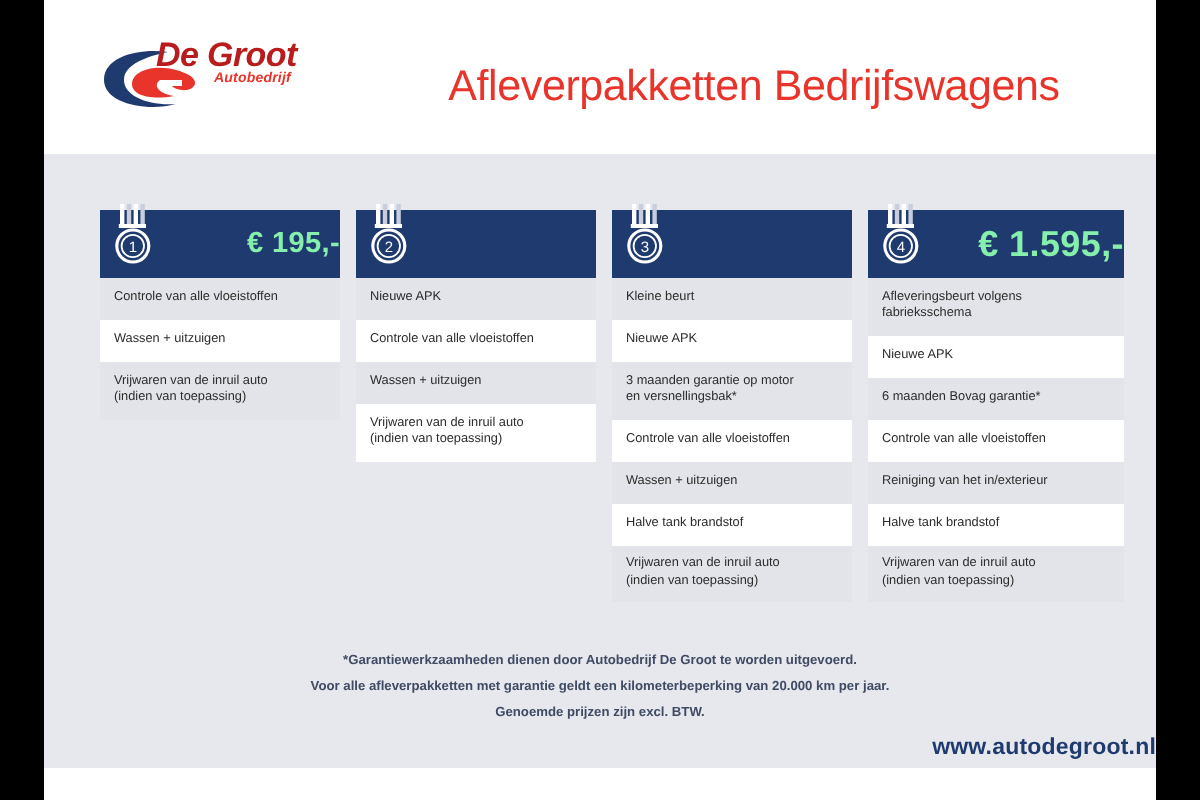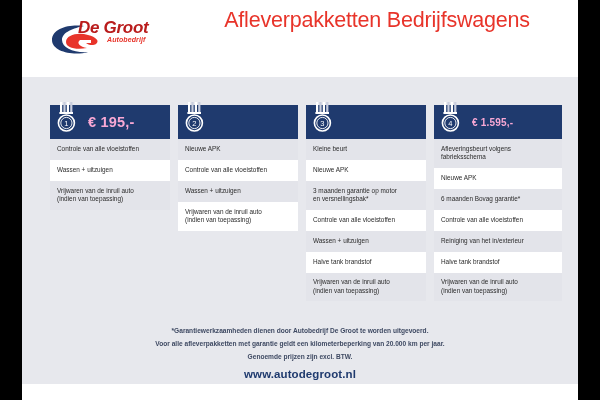--- a/index.html
+++ b/index.html
@@ -34,21 +34,21 @@
   .logo {
     position: absolute;
     left: 22px;
     top: 18px;
     width: 128px;
     height: 44px;
   }
   .header-title {
     position: absolute;
     left: 160px;
-    top: 8px;
+    top: 31px;
     width: 390px;
     text-align: center;
     color: #e8342a;
     font-size: 21.5px;
     font-weight: 400;
     letter-spacing: -0.2px;
     white-space: nowrap;
   }
   
   .body-bg {
@@ -86,30 +86,30 @@
   }
   .medal {
     position: absolute;
     left: 6px;
     top: -3px;
     width: 22px;
     height: 32px;
   }
   .price {
     width: 100%;
-    text-align: left;
-    padding-left: 38px;
+    text-align: right;
+    padding-left: 22px;
     box-sizing: border-box;
-    color: #f9a8d4;
+    color: #86efac;
     font-size: 14.5px;
     font-weight: bold;
     letter-spacing: 0.2px;
     white-space: nowrap;
   }
-  .card-4 .price { font-size: 10px; }
+  .card-4 .price { font-size: 18px; }
 
   .card-list { display: block; }
   .card-row {
     font-size: 6.4px;
     line-height: 1.38;
     color: #2b2b2b;
     padding: 5.5px 7px 5.5px 7px;
     box-sizing: border-box;
     min-height: 21px;
     display: flex;
@@ -128,21 +128,21 @@
     color: #3f4a63;
     font-size: 6.6px;
     line-height: 1.95;
     font-weight: bold;
   }
   .site-url {
     position: absolute;
     left: 0;
     top: 368px;
     width: 556px;
-    text-align: center;
+    text-align: right;
     color: #1f3a6e;
     font-size: 11.5px;
     font-weight: bold;
     letter-spacing: 0.1px;
   }
   .white-strip {
     position: absolute;
     left: 0;
     top: 384px;
     width: 556px;

